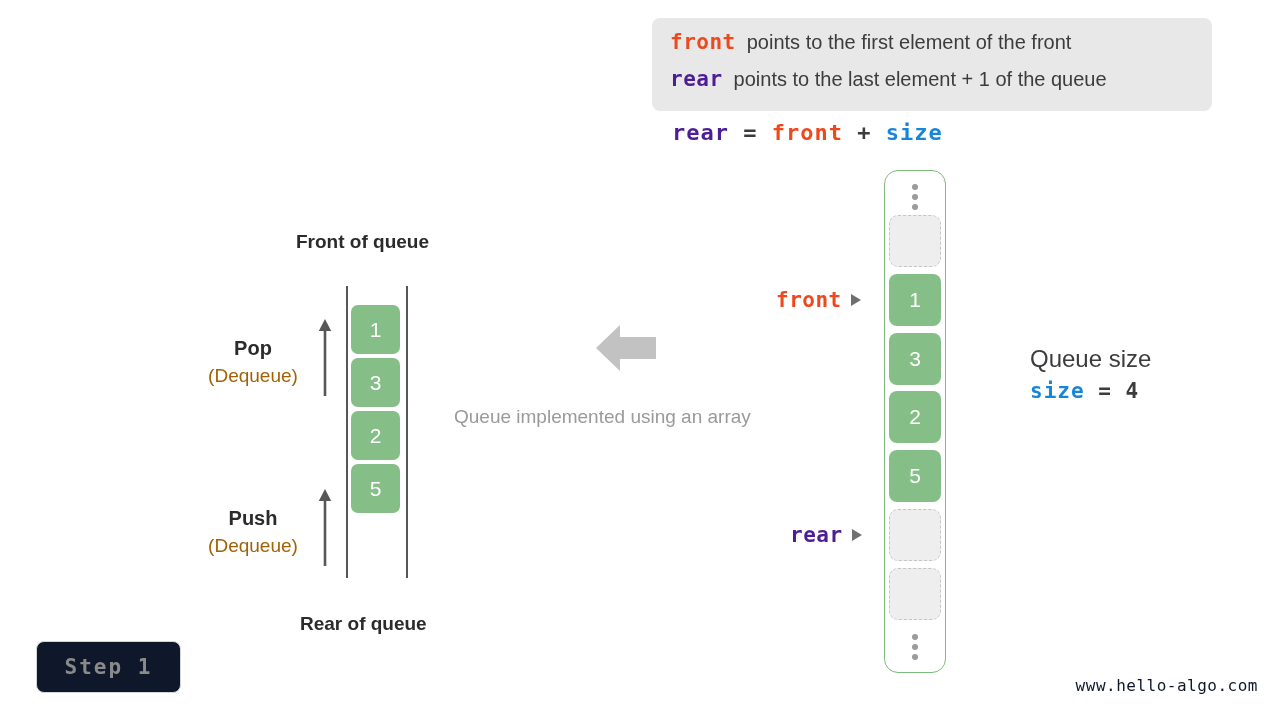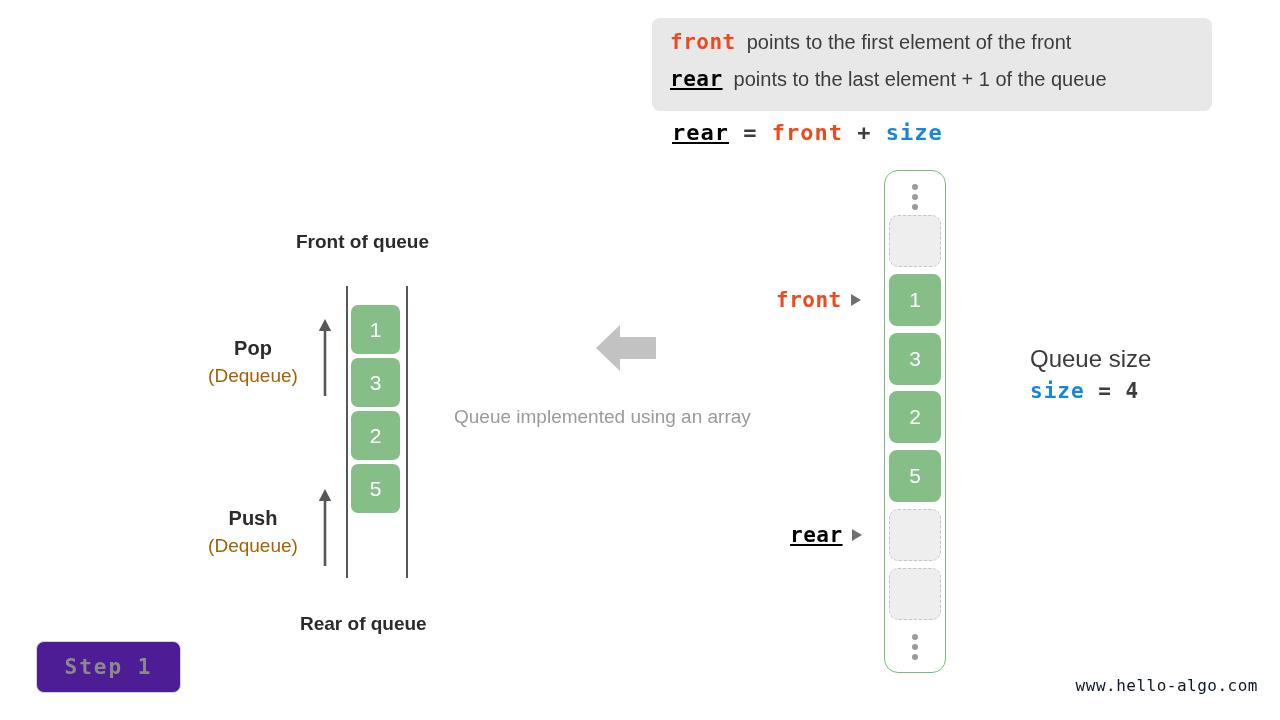--- a/index.html
+++ b/index.html
@@ -33,21 +33,21 @@
     align-items: baseline;
     height: 37px;
   }
   .legend-kw {
     font-family: "DejaVu Sans Mono", monospace;
     font-weight: bold;
     font-size: 21px;
     letter-spacing: 0.5px;
   }
   .kw-front { color: #ec4a1e; }
-  .kw-rear  { color: #000000; text-decoration: underline; }
+  .kw-rear  { color: #4c1d95; }
   .kw-size  { color: #1785d8; }
   .legend-txt {
     font-size: 20px;
     color: #3c3c3c;
     margin-left: 11px;
     white-space: nowrap;
   }
 
   
   #equation {
@@ -237,21 +237,21 @@
     line-height: 34px;
   }
 
   
   #step-badge {
     position: absolute;
     left: 36px;
     top: 641px;
     width: 145px;
     height: 52px;
-    background: #4c1d95;
+    background: #0f172a;
     border: 1.4px solid #d6d6d6;
     border-radius: 8px;
     box-sizing: border-box;
     display: flex;
     align-items: center;
     justify-content: center;
     font-family: "DejaVu Sans Mono", monospace;
     font-weight: bold;
     font-size: 21px;
     letter-spacing: 2px;

